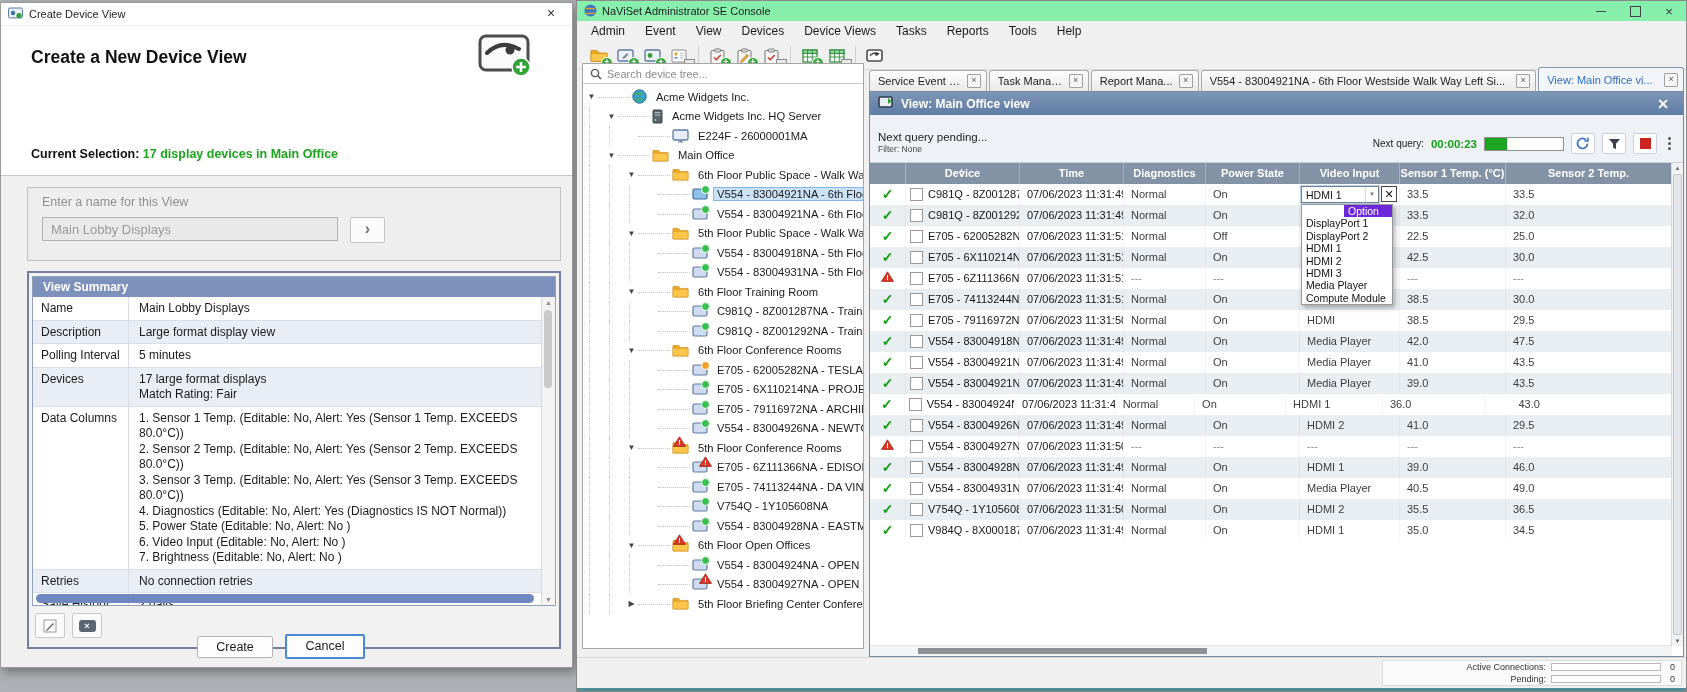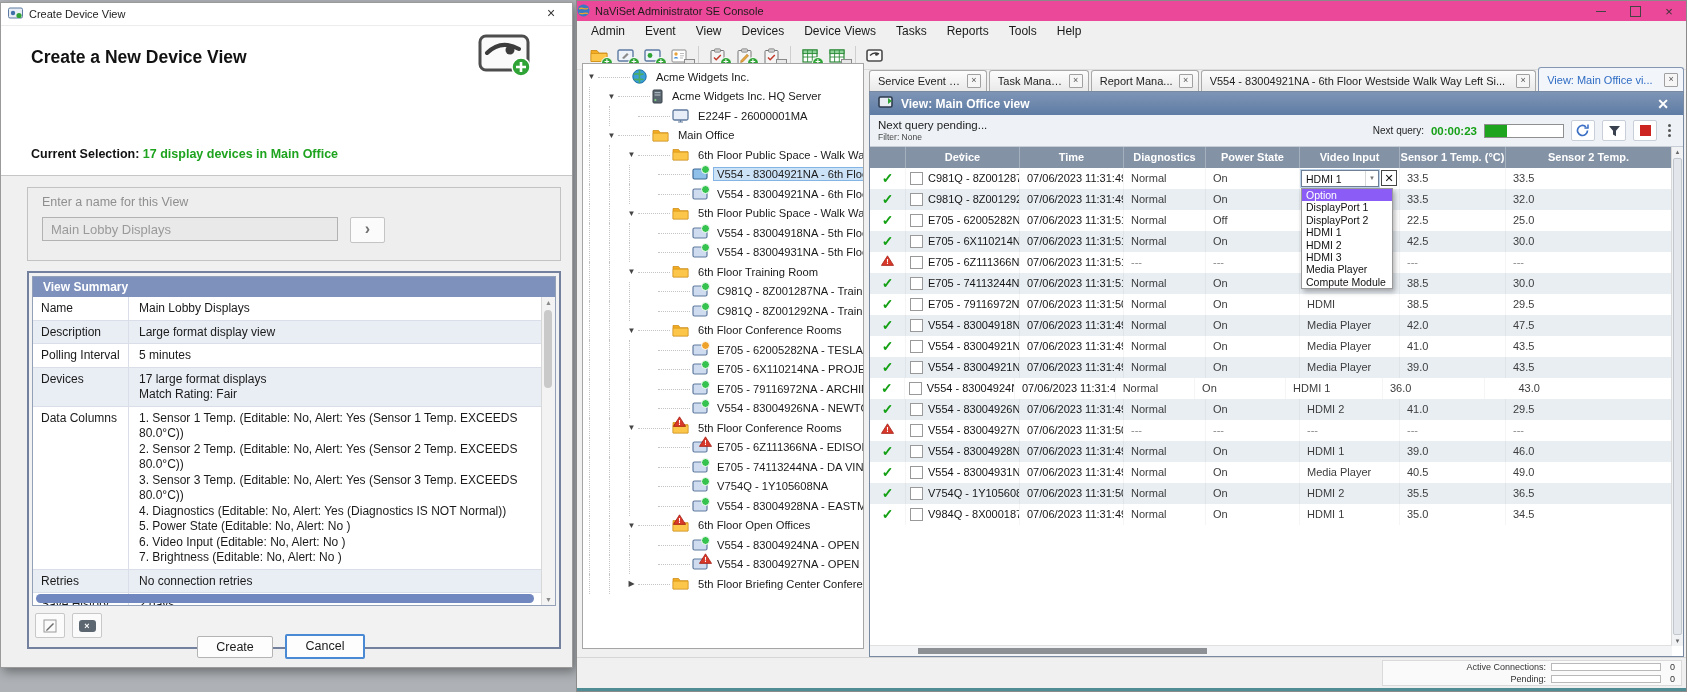--- a/index.html
+++ b/index.html
@@ -38,21 +38,21 @@
   .iconrow{margin-top:7px;display:flex;gap:7px;padding-left:3px;}
   .minibtn{width:28px;height:23px;background:#fbfbfb;border:1px solid #c8c8c8;border-radius:2px;display:flex;align-items:center;justify-content:center;}
   .delglyph{width:17px;height:12px;background:#5c6670;border-radius:3px;color:#fff;font-size:9px;line-height:12px;text-align:center;font-weight:bold;}
   .dlgfooter{position:absolute;left:0;right:0;bottom:7px;height:26px;}
   .btn{position:absolute;height:22px;background:#fdfdfd;border:1px solid #b4b4b4;border-radius:2px;font-size:12.5px;color:#1a1a1a;
        text-align:center;line-height:21px;box-sizing:border-box;}
   .btn.create{left:196px;width:76px;top:2px;}
   .btn.cancel{left:284px;width:80px;top:0;height:25px;border:2px solid #4a8ad4;line-height:21px;}
   
   .app{position:absolute;left:576px;top:0;width:1111px;height:692px;background:#f0f0f0;border:1px solid #8a8a8a;box-sizing:border-box;}
-  .app-tb{height:20px;display:flex;align-items:center;gap:5px;font-size:11px;color:#1d1d1d;background:#ec4899;}
+  .app-tb{height:20px;display:flex;align-items:center;gap:5px;padding-left:7px;font-size:11px;color:#1d1d1d;background:#86efac;}
   .wbtns{margin-left:auto;display:flex;height:100%;}
   .wbtn{width:34px;height:100%;display:flex;align-items:center;justify-content:center;color:#333;}
   .wbtn .mingl{width:10px;height:1px;background:#444;}
   .wbtn .maxgl{width:9px;height:9px;border:1px solid #444;}
   .wbtn.closegl{font-size:13px;}
   .menubar{height:21px;display:flex;align-items:center;padding-left:4px;background:#f0f0f0;}
   .mitem{font-size:12px;color:#1a1a1a;padding:0 10px;line-height:21px;}
   .toolbar{height:27px;display:flex;align-items:center;padding-left:8px;background:#f0f0f0;border-bottom:1px solid #dcdcdc;}
   .tbtn{position:relative;width:27px;height:23px;display:flex;align-items:center;justify-content:center;border-radius:2px;}
   .tsep{width:1px;height:20px;background:#cfcfcf;margin:0 5px;}
@@ -81,21 +81,21 @@
   .tabbar{height:24px;display:flex;align-items:flex-end;gap:2px;}
   .tab{height:21px;background:linear-gradient(#fdfdfd,#e9e9e9);border:1px solid #a9a9a9;border-bottom:none;border-radius:3px 3px 0 0;
        display:flex;align-items:center;gap:5px;padding:0 5px 0 8px;font-size:11px;color:#222;box-sizing:border-box;overflow:hidden;}
   .tab .tl{white-space:nowrap;overflow:hidden;text-overflow:ellipsis;flex:1;}
   .tab .tx{flex:none;width:12px;height:12px;border:1px solid #a0a0a0;background:#f6f6f6;font-size:9px;line-height:10px;text-align:center;color:#555;border-radius:1px;}
   .tab.active{height:24px;background:#f2f6fb;color:#2f6cc4;border-color:#8496b2;}
   .vpanel{position:absolute;left:0;top:24px;right:0;bottom:0;border:1px solid #7889a2;background:#fff;box-sizing:border-box;display:flex;flex-direction:column;}
   .vhead{height:23px;flex:none;background:linear-gradient(#7e95b6,#5f7ca4);display:flex;align-items:center;gap:7px;padding:0 8px;}
   .vhead .vt{color:#fff;font-weight:bold;font-size:12px;flex:1;}
   .vhead .vx{color:#fff;font-size:14px;font-weight:bold;padding:0 6px;}
-  .statusrow{height:31px;flex:none;background:#eef2f7;border-bottom:1px solid #c6cdd6;display:flex;align-items:center;padding:0 8px;}
+  .statusrow{height:31px;flex:none;background:#eef2f7;border-bottom:1px solid #c6cdd6;display:flex;align-items:flex-end;padding:8px 8px;}
   .sleft .l1{font-size:11.5px;color:#1d1d1d;}
   .sleft .l2{font-size:8.5px;color:#444;margin-top:1px;}
   .sright{margin-left:auto;display:flex;align-items:center;gap:7px;}
   .nqlabel{font-size:10px;color:#1d1d1d;}
   .nqtime{font-size:11.5px;font-weight:bold;color:#17a017;}
   .pbar{width:78px;height:12px;border:1px solid #8f8f8f;background:#fff;}
   .pbar .fill{height:100%;background:#1fa41f;}
   .sbtn{width:22px;height:19px;display:flex;align-items:center;justify-content:center;background:#fff;border:1px solid #c9cfd8;border-radius:2px;}
   .stopsq{width:11px;height:11px;background:#cc2421;}
   .vdots{display:flex;flex-direction:column;gap:2px;padding:0 4px;}
@@ -120,21 +120,21 @@
   .vscroll .ar.dn{position:absolute;bottom:0;left:0;right:0;}
   .hscroll{position:absolute;left:0;right:11px;bottom:0;height:10px;background:#f3f4f5;border-top:1px solid #e0e0e0;}
   .hscroll .th{position:absolute;left:6%;width:36%;top:2px;bottom:2px;background:#8d9095;}
   
   .combo{position:absolute;width:78px;height:17px;background:#fff;border:1px solid #6f7f96;box-sizing:border-box;display:flex;align-items:center;
          font-size:10.5px;color:#111;padding-left:4px;box-shadow:0 0 0 1px #bcd3ec;}
   .combo .ch{margin-left:auto;font-size:6px;color:#777;padding:0 3px;border-left:1px solid #d8d8d8;line-height:15px;}
   .combx{position:absolute;width:16px;height:16px;background:#fff;border:1px solid #444;font-size:11px;line-height:14px;text-align:center;color:#111;box-sizing:border-box;}
   .ddlist{position:absolute;width:90px;background:#fff;border:1px solid #9a9a9a;box-shadow:2px 3px 5px rgba(0,0,0,.3);z-index:5;}
   .ddopt{height:12.4px;line-height:12.4px;font-size:10.5px;color:#111;padding-left:4px;white-space:nowrap;}
-  .ddopt.hl{background:#8b5cf6;color:#fff;}
+  .ddopt.hl{background:#6d28d9;color:#fff;margin-left:42px;}
   
   .bbar{position:absolute;left:0;right:0;bottom:3px;height:30px;background:#f0f0f0;border-top:1px solid #d6d6d6;}
   .connbox{position:absolute;right:4px;top:2px;width:300px;height:26px;background:#fafafa;border:1px solid #dadada;box-sizing:border-box;
            display:flex;flex-direction:column;justify-content:center;gap:2px;padding-right:6px;}
   .connrow{display:flex;align-items:center;justify-content:flex-end;gap:5px;font-size:9px;color:#333;}
   .connbar{width:110px;height:8px;background:#fff;border:1px solid #b9b9b9;box-sizing:border-box;}
   .connval{width:9px;text-align:right;}
   .tealline{position:absolute;left:0;right:0;bottom:0;height:3px;background:#4f8c93;}
 </style>
 </head>
@@ -358,20 +358,27 @@
         <div class="tbtn">
           <svg width="18" height="14">
             <rect x="1" y="1" width="15" height="11" rx="2" fill="#fafafa" stroke="#4d4d4d" stroke-width="1.6"></rect>
             <path d="M4 6.5Q8 2.5 13 5" fill="none" stroke="#3c3c3c" stroke-width="1.4"></path>
             <circle cx="10.5" cy="5.4" r="1.4" fill="#3c3c3c"></circle>
           </svg>
         </div>
       </div>
 
     <div class="tree">
+      <div class="search">
+        <svg width="12" height="12">
+            <circle cx="5" cy="5" r="3.6" fill="none" stroke="#555" stroke-width="1.4"></circle>
+            <path d="M8 8l3 3" stroke="#555" stroke-width="1.6"></path>
+          </svg>
+        <span>Search device tree...</span>
+      </div>
       <div class="treelist" id="treelist">
           <div class="titem">
             <div class="texp">▼</div>
             <div class="tconn"></div>
             <div class="ticon">
               <svg width="15" height="15">
                 <circle cx="7.5" cy="7.5" r="6.7" fill="#3aa0d8" stroke="#1b6fa8"></circle>
                 <path d="M2 5.5c3-2.2 5.5 1.4 9.5-.8M2.2 10c3.3 2 6.2-1 9.3.8M7.5 1v13" stroke="#4cae4c" stroke-width="1.6" fill="none" opacity=".85"></path>
               </svg>
             </div>

